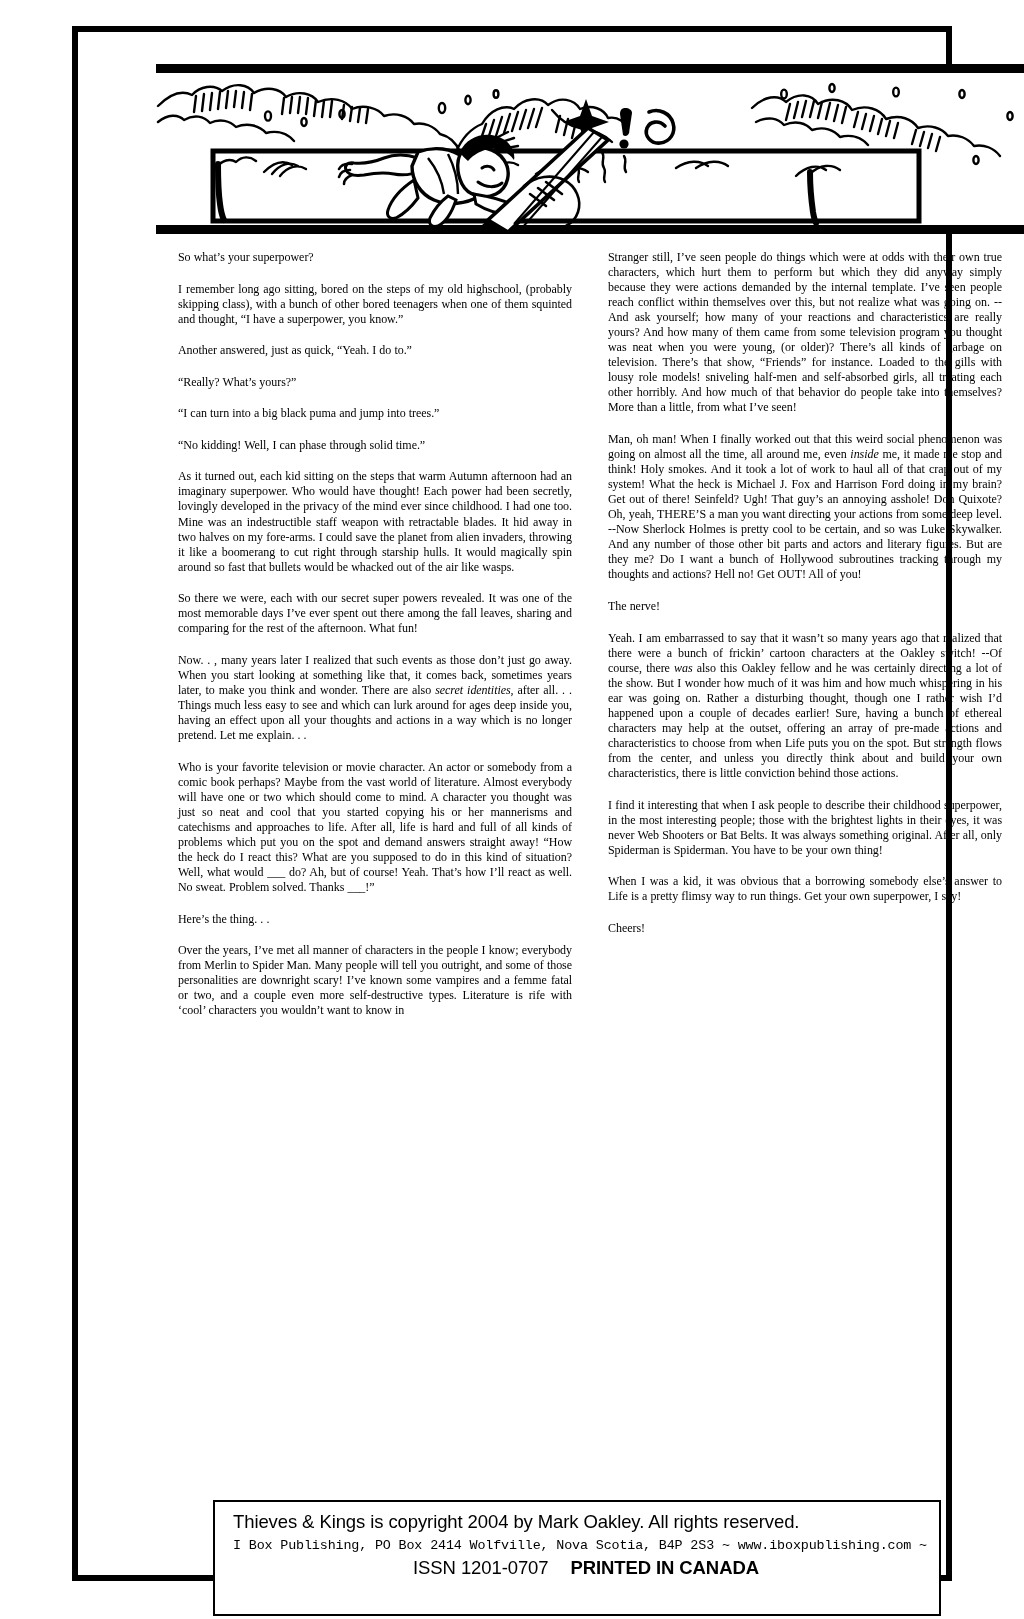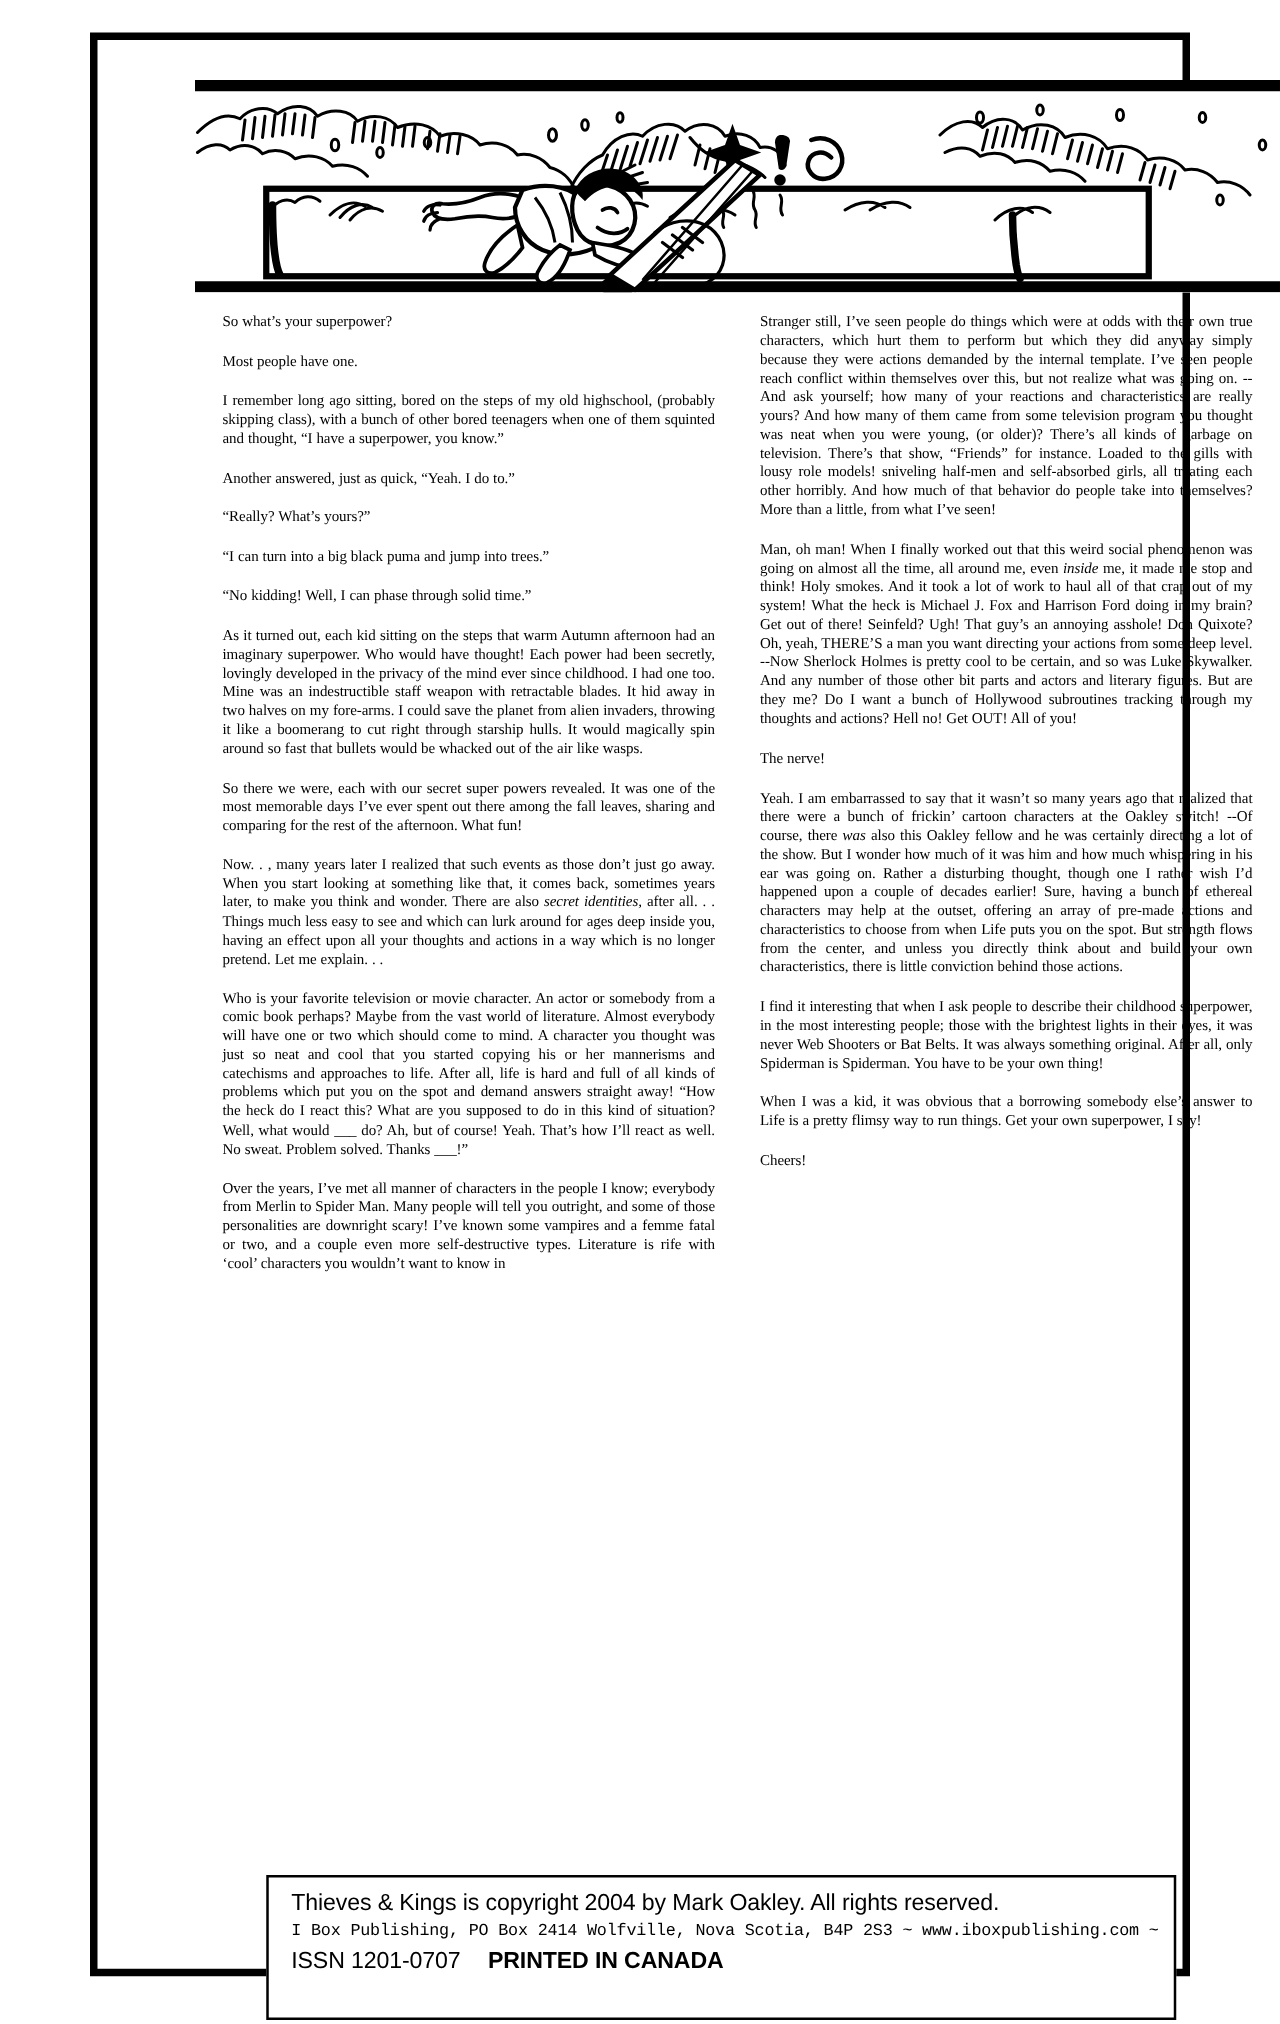--- a/index.html
+++ b/index.html
@@ -103,20 +103,21 @@
     letter-spacing: -0.15px;
     white-space: nowrap;
     font-family: Liberation Mono, monospace;
   }
   #footer-line-3 {
     font-size: 18.5px;
     line-height: 1.22;
     margin-top: 3px;
     letter-spacing: -0.1px;
     white-space: nowrap;
+    text-align: center;
   }
   #footer-issn { }
   #footer-printed {
     font-weight: bold;
     margin-left: 22px;
   }
 </style>
 </head>
 <body>
 
@@ -273,30 +274,30 @@
             <path d="M374,130 L390,142 M382,124 L398,136 M390,118 L406,130"></path>
           </g>
         </g>
       </svg>
     </div>
 
     <div id="columns">
 
       <div class="column" id="left-column">
           <p class="para">So what’s your superpower?</p>
-          <p class="para">Most people have one.</p>
           <p class="para">I remember long ago sitting, bored on the steps of my old highschool, (probably skipping class), with a bunch of other bored teenagers when one of them squinted and thought, “I have a superpower, you know.”</p>
           <p class="para">Another answered, just as quick, “Yeah.  I do to.”</p>
           <p class="para">“Really?  What’s yours?”</p>
           <p class="para">“I can turn into a big black puma and jump into trees.”</p>
           <p class="para">“No kidding!  Well, I can phase through solid time.”</p>
           <p class="para">As it turned out, each kid sitting on the steps that warm Autumn afternoon had an imaginary superpower.  Who would have thought!  Each power had been secretly, lovingly developed in the privacy of the mind ever since childhood.  I had one too.  Mine was an indestructible staff weapon with retractable blades.  It hid away in two halves on my fore-arms.  I could save the planet from alien invaders, throwing it like a boomerang to cut right through starship hulls.  It would magically spin around so fast that bullets would be whacked out of the air like wasps.</p>
           <p class="para">So there we were, each with our secret super powers revealed.  It was one of the most memorable days I’ve ever spent out there among the fall leaves, sharing and comparing for the rest of the afternoon.  What fun!</p>
           <p class="para">Now. . , many years later I realized that such events as those don’t just go away.  When you start looking at something like that, it comes back, sometimes years later, to make you think and wonder.  There are also <em>secret identities,</em> after all. . .  Things much less easy to see and which can lurk around for ages deep inside you, having an effect upon all your thoughts and actions in a way which is no longer pretend.  Let me explain. . .</p>
           <p class="para">Who is your favorite television or movie character.  An actor or somebody from a comic book perhaps?  Maybe from the vast world of literature.  Almost everybody will have one or two which should come to mind.  A character you thought was just so neat and cool that you started copying his or her mannerisms and catechisms and approaches to life.  After all, life is hard and full of all kinds of problems which put you on the spot and demand answers straight away!  “How the heck do I react this?  What are you supposed to do in this kind of situation?  Well, what would ___ do?  Ah, but of course!  Yeah.  That’s how I’ll react as well.  No sweat. Problem solved.  Thanks ___!”</p>
+          <p class="para">Here’s the thing. . .</p>
           <p class="para">Over the years, I’ve met all manner of characters in the people I know; everybody from Merlin to Spider Man.  Many people will tell you outright, and some of those personalities are downright scary!  I’ve known some vampires and a femme fatal or two, and a couple even more self-destructive types.  Literature is rife with ‘cool’ characters you wouldn’t want to know in</p>
         </div>
 
       <div class="column" id="right-column">
           <p class="para">Stranger still, I’ve seen people do things which were at odds with their own true characters, which hurt them to perform but which they did anyway simply because they were actions demanded by the internal template.   I’ve seen people reach conflict within themselves over this, but not realize what was going on.  --And ask yourself; how many of your reactions and characteristics are really yours?  And how many of them came from some television program you thought was neat when you were young, (or older)?  There’s all kinds of garbage on television.  There’s that show, “Friends” for instance.  Loaded to the gills with lousy role models! sniveling half-men and self-absorbed girls, all treating each other horribly.  And how much of that behavior do people take into themselves?  More than a little, from what I’ve seen!</p>
           <p class="para">Man, oh man!  When I finally worked out that this weird social phenomenon was going on almost all the time, all around me, even <em>inside</em> me, it made me stop and think!  Holy smokes.  And it took a lot of work to haul all of that crap out of my system!  What the heck is Michael J. Fox and Harrison Ford doing in my brain?  Get out of there!  Seinfeld?  Ugh!  That guy’s an annoying asshole!   Don Quixote?   Oh, yeah, THERE’S a man you want directing your actions from some deep level.   --Now Sherlock Holmes is pretty cool to be certain, and so was Luke Skywalker.  And any number of those other bit parts and actors and literary figures.  But are they me?  Do I want a bunch of Hollywood subroutines tracking through my thoughts and actions?  Hell no!  Get OUT!  All of you!</p>
           <p class="para">The nerve!</p>
           <p class="para">Yeah.  I am embarrassed to say that it wasn’t so many years ago that realized that there were a bunch of frickin’ cartoon characters at the Oakley switch!  --Of course, there <em>was</em> also this Oakley fellow and he was certainly directing a lot of the show.  But I wonder how much of it was him and how much whispering in his ear was going on.  Rather a disturbing thought, though one I rather wish I’d happened upon a couple of decades earlier!  Sure, having a bunch of ethereal characters may help at the outset, offering an array of pre-made actions and characteristics to choose from when Life puts you on the spot.  But strength flows from the center, and unless you directly think about and build your own characteristics, there is little conviction behind those actions.</p>
           <p class="para">I find it interesting that when I ask people to describe their childhood superpower, in the most interesting people; those with the brightest lights in their eyes, it was never Web Shooters or Bat Belts.  It was always something original.   After all, only Spiderman is Spiderman.  You have to be your own thing!</p>
           <p class="para">When I was a kid, it was obvious that a borrowing somebody else’s answer to Life is a pretty flimsy way to run things.  Get your own superpower, I say!</p>

